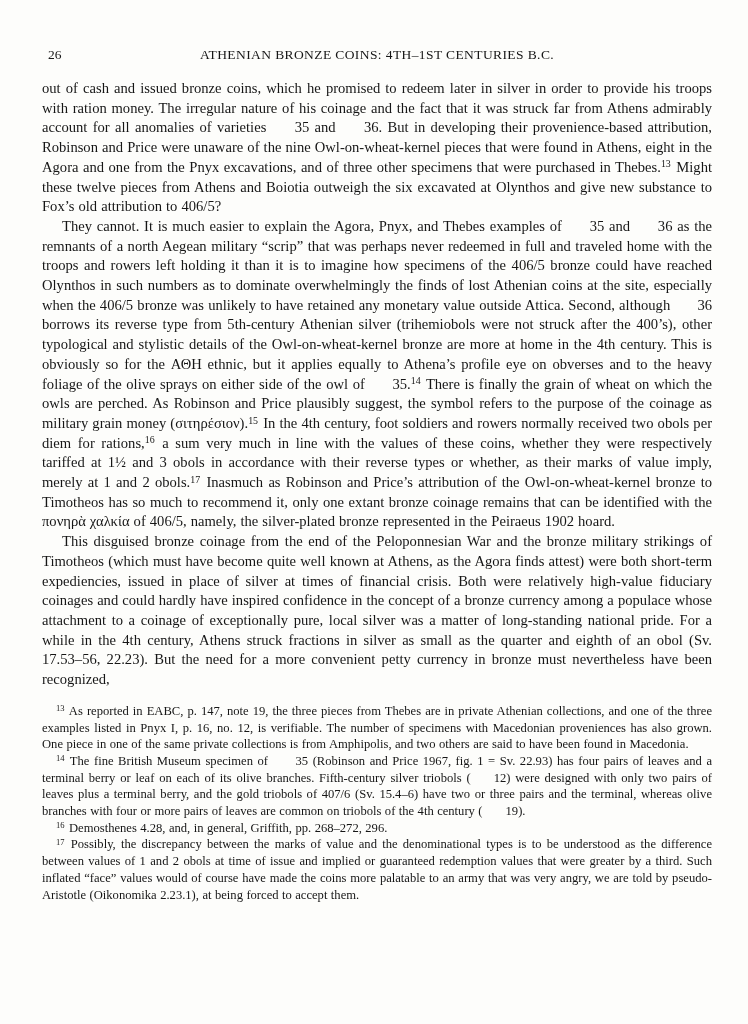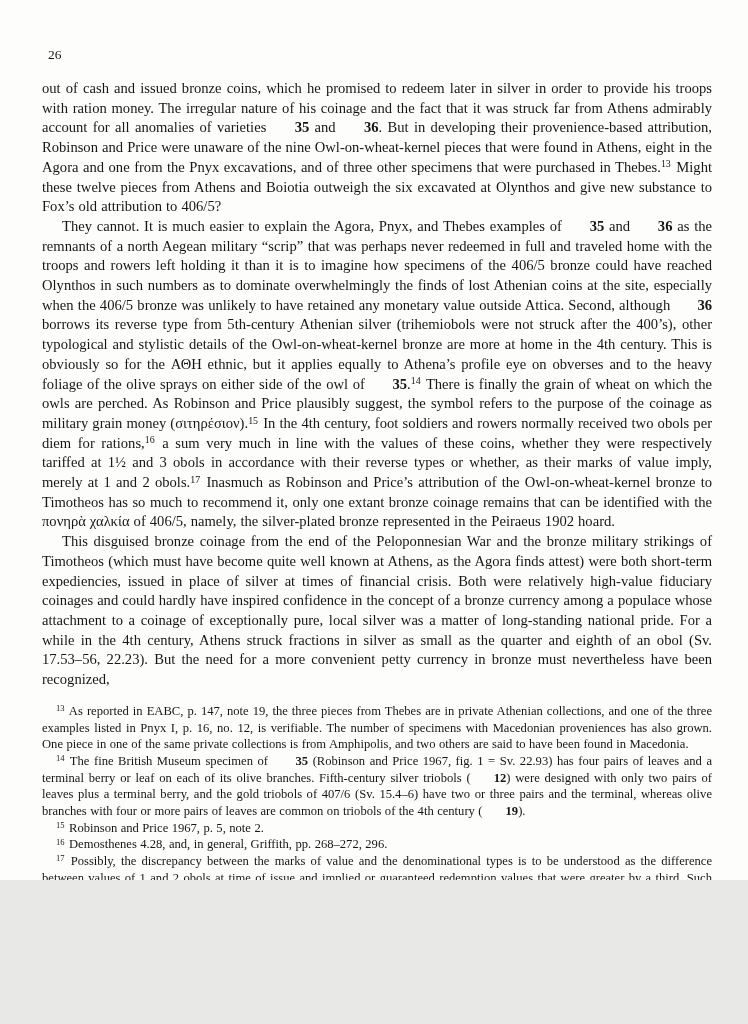--- a/index.html
+++ b/index.html
@@ -3,21 +3,21 @@
 <meta charset="utf-8">
 <style>
   html, body {
     margin: 0;
     padding: 0;
     background: #e8e8e6;
   }
   .page {
     position: relative;
     width: 748px;
-    height: 880px;
+    height: 1024px;
     margin: 0 auto;
     background: #fdfdfb;
     color: #161616;
     font-family: "Liberation Serif", "DejaVu Serif", serif;
     box-sizing: border-box;
     padding: 46px 36px 0 42px;
     overflow: hidden;
   }
   .running-head {
     position: relative;
@@ -47,48 +47,48 @@
     margin-top: 13px;
   }
   .footnote {
     margin: 0;
     font-size: 12.6px;
     line-height: 16.7px;
     text-align: justify;
     text-indent: 14px;
     word-spacing: 0.3px;
   }
-  .b { font-weight: bold; margin-left: 23px; }
+  .b { font-weight: normal; margin-left: 23px; }
   .i { }
   sup {
     font-size: 0.68em;
     line-height: 0;
     vertical-align: baseline;
     position: relative;
     top: -0.45em;
     padding-right: 1px;
     font-family: Liberation Serif, serif;
   }
 </style>
 </head>
 <body>
 
 <div class="page">
 
   <header class="running-head">
     <span class="page-number">26</span>
+    <span class="running-title">ATHENIAN BRONZE COINS: 4TH–1ST CENTURIES B.C.</span>
   </header>
 
   <main class="body-text">
     <p class="para no-indent"><span>out of cash and issued bronze coins, which he promised to redeem later in silver in order to provide his troops with ration money. The irregular nature of his coinage and the fact that it was struck far from Athens admirably account for all anomalies of varieties </span><span class="b">35</span><span> and </span><span class="b">36</span><span>. But in developing their provenience-based attribution, Robinson and Price were unaware of the nine Owl-on-wheat-kernel pieces that were found in Athens, eight in the Agora and one from the Pnyx excavations, and of three other specimens that were purchased in Thebes.</span><sup>13</sup><span> Might these twelve pieces from Athens and Boiotia outweigh the six excavated at Olynthos and give new substance to Fox’s old attribution to 406/5?</span></p>
     <p class="para indent"><span>They cannot. It is much easier to explain the Agora, Pnyx, and Thebes examples of </span><span class="b">35</span><span> and </span><span class="b">36</span><span> as the remnants of a north Aegean military “scrip” that was perhaps never redeemed in full and traveled home with the troops and rowers left holding it than it is to imagine how specimens of the 406/5 bronze could have reached Olynthos in such numbers as to dominate overwhelmingly the finds of lost Athenian coins at the site, especially when the 406/5 bronze was unlikely to have retained any monetary value outside Attica. Second, although </span><span class="b">36</span><span> borrows its reverse type from 5th-century Athenian silver (trihemiobols were not struck after the 400’s), other typological and stylistic details of the Owl-on-wheat-kernel bronze are more at home in the 4th century. This is obviously so for the ΑΘΗ ethnic, but it applies equally to Athena’s profile eye on obverses and to the heavy foliage of the olive sprays on either side of the owl of </span><span class="b">35</span><span>.</span><sup>14</sup><span> There is finally the grain of wheat on which the owls are perched. As Robinson and Price plausibly suggest, the symbol refers to the purpose of the coinage as military grain money (σιτηρέσιον).</span><sup>15</sup><span> In the 4th century, foot soldiers and rowers normally received two obols per diem for rations,</span><sup>16</sup><span> a sum very much in line with the values of these coins, whether they were respectively tariffed at 1½ and 3 obols in accordance with their reverse types or whether, as their marks of value imply, merely at 1 and 2 obols.</span><sup>17</sup><span> Inasmuch as Robinson and Price’s attribution of the Owl-on-wheat-kernel bronze to Timotheos has so much to recommend it, only one extant bronze coinage remains that can be identified with the πονηρὰ χαλκία of 406/5, namely, the silver-plated bronze represented in the Peiraeus 1902 hoard.</span></p>
     <p class="para indent"><span>This disguised bronze coinage from the end of the Peloponnesian War and the bronze military strikings of Timotheos (which must have become quite well known at Athens, as the Agora finds attest) were both short-term expediencies, issued in place of silver at times of financial crisis. Both were relatively high-value fiduciary coinages and could hardly have inspired confidence in the concept of a bronze currency among a populace whose attachment to a coinage of exceptionally pure, local silver was a matter of long-standing national pride. For a while in the 4th century, Athens struck fractions in silver as small as the quarter and eighth of an obol (Sv. 17.53–56, 22.23). But the need for a more convenient petty currency in bronze must nevertheless have been recognized,</span></p>
   </main>
 
   <section class="footnotes">
     <p class="footnote"><sup>13</sup><span> As reported in </span><span class="i">EABC</span><span>, p. 147, note 19, the three pieces from Thebes are in private Athenian collections, and one of the three examples listed in </span><span class="i">Pnyx I</span><span>, p. 16, no. 12, is verifiable. The number of specimens with Macedonian proveniences has also grown. One piece in one of the same private collections is from Amphipolis, and two others are said to have been found in Macedonia.</span></p>
     <p class="footnote"><sup>14</sup><span> The fine British Museum specimen of </span><span class="b">35</span><span> (Robinson and Price 1967, fig. 1 = Sv. 22.93) has four pairs of leaves and a terminal berry or leaf on each of its olive branches. Fifth-century silver triobols (</span><span class="b">12</span><span>) were designed with only two pairs of leaves plus a terminal berry, and the gold triobols of 407/6 (Sv. 15.4–6) have two or three pairs and the terminal, whereas olive branches with four or more pairs of leaves are common on triobols of the 4th century (</span><span class="b">19</span><span>).</span></p>
-    <p class="footnote"><sup>15</sup><span> Robinson and Price 1967, p. 5, note 2.</span></p>
     <p class="footnote"><sup>16</sup><span> Demosthenes 4.28, and, in general, Griffith, pp. 268–272, 296.</span></p>
     <p class="footnote"><sup>17</sup><span> Possibly, the discrepancy between the marks of value and the denominational types is to be understood as the difference between values of 1 and 2 obols at time of issue and implied or guaranteed redemption values that were greater by a third. Such inflated “face” values would of course have made the coins more palatable to an army that was very angry, we are told by pseudo-Aristotle (</span><span class="i">Oikonomika</span><span> 2.23.1), at being forced to accept them.</span></p>
   </section>
 
 </div>
 
 </body></html>

